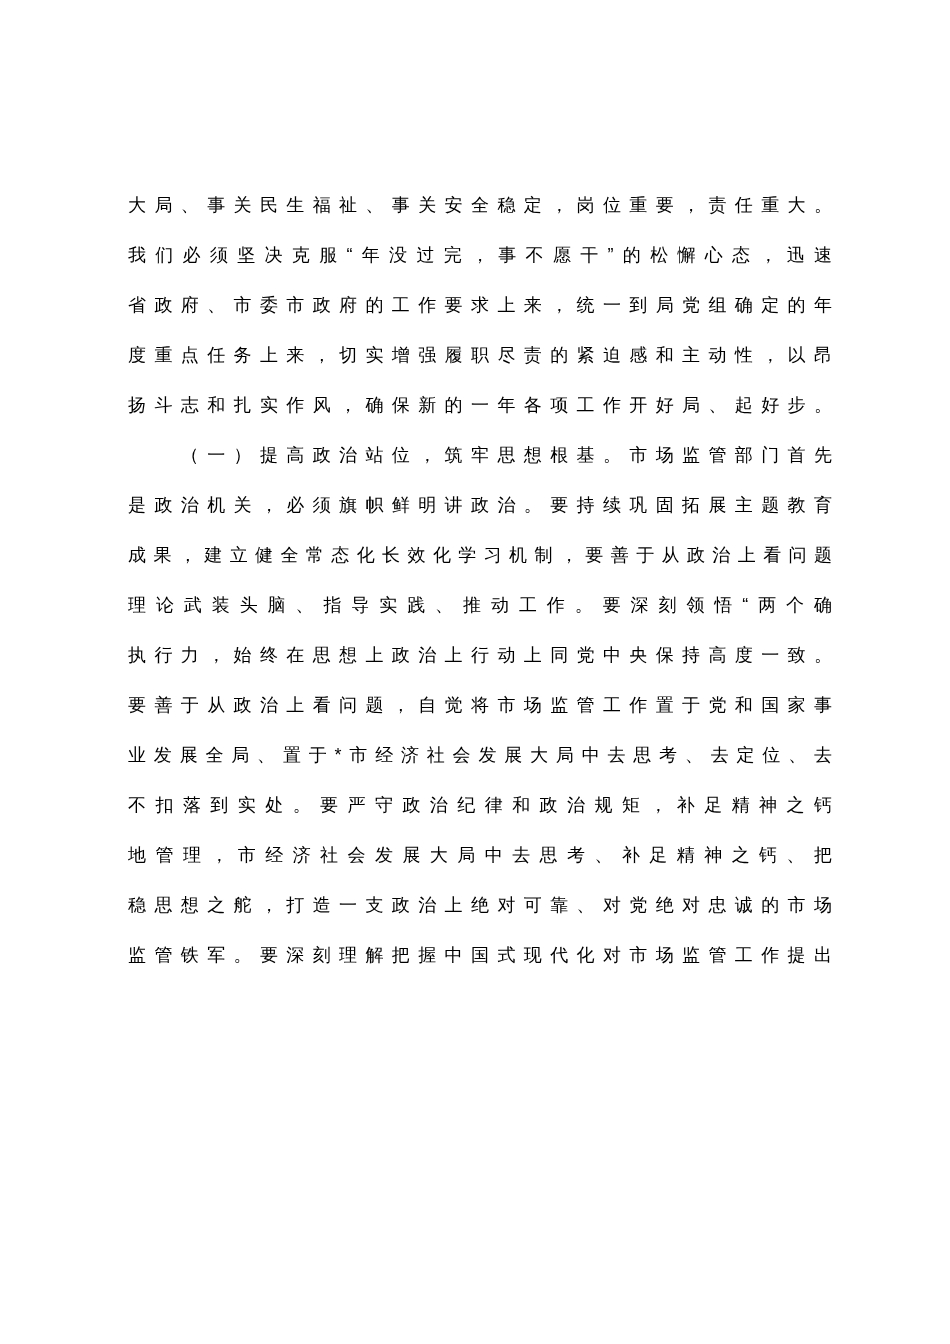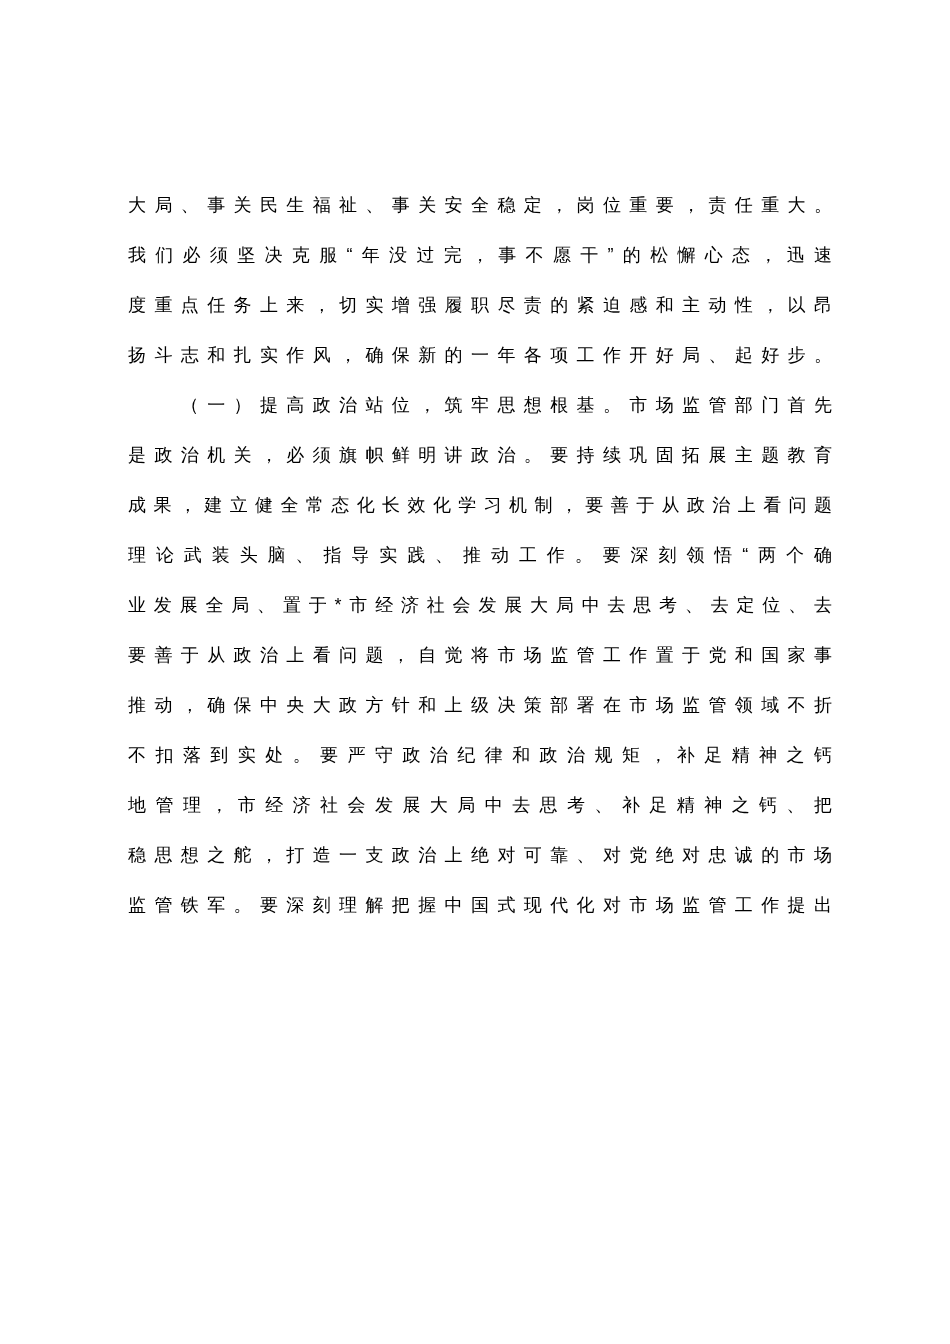--- a/index.html
+++ b/index.html
@@ -32,27 +32,28 @@
     letter-spacing: 0;
   }
 </style>
 </head>
 <body>
 
 <div class="page">
   <div class="doc-body" id="doc-body">
       <div class="text-line">大局、事关民生福祉、事关安全稳定，岗位重要，责任重大。</div>
       <div class="text-line">我们必须坚决克服“年没过完，事不愿干”的松懈心态，迅速</div>
+      <div class="text-line">省政府、市委市政府的工作要求上来，统一到局党组确定的年</div>
       <div class="text-line">度重点任务上来，切实增强履职尽责的紧迫感和主动性，以昂</div>
       <div class="text-line">扬斗志和扎实作风，确保新的一年各项工作开好局、起好步。</div>
       <div class="text-line">　　（一）提高政治站位，筑牢思想根基。市场监管部门首先</div>
       <div class="text-line">是政治机关，必须旗帜鲜明讲政治。要持续巩固拓展主题教育</div>
       <div class="text-line">成果，建立健全常态化长效化学习机制，要善于从政治上看问题</div>
       <div class="text-line">理论武装头脑、指导实践、推动工作。要深刻领悟“两个确</div>
+      <div class="text-line">执行力，始终在思想上政治上行动上同党中央保持高度一致。</div>
+      <div class="text-line">要善于从政治上看问题，自觉将市场监管工作置于党和国家事</div>
       <div class="text-line">业发展全局、置于*市经济社会发展大局中去思考、去定位、去</div>
-      <div class="text-line">要善于从政治上看问题，自觉将市场监管工作置于党和国家事</div>
-      <div class="text-line">推动，确保中央大政方针和上级决策部署在市场监管领域不折</div>
       <div class="text-line">不扣落到实处。要严守政治纪律和政治规矩，补足精神之钙</div>
       <div class="text-line">地管理，市经济社会发展大局中去思考、补足精神之钙、把</div>
       <div class="text-line">稳思想之舵，打造一支政治上绝对可靠、对党绝对忠诚的市场</div>
       <div class="text-line">监管铁军。要深刻理解把握中国式现代化对市场监管工作提出</div>
     </div>
 </div>
 
 </body></html>

